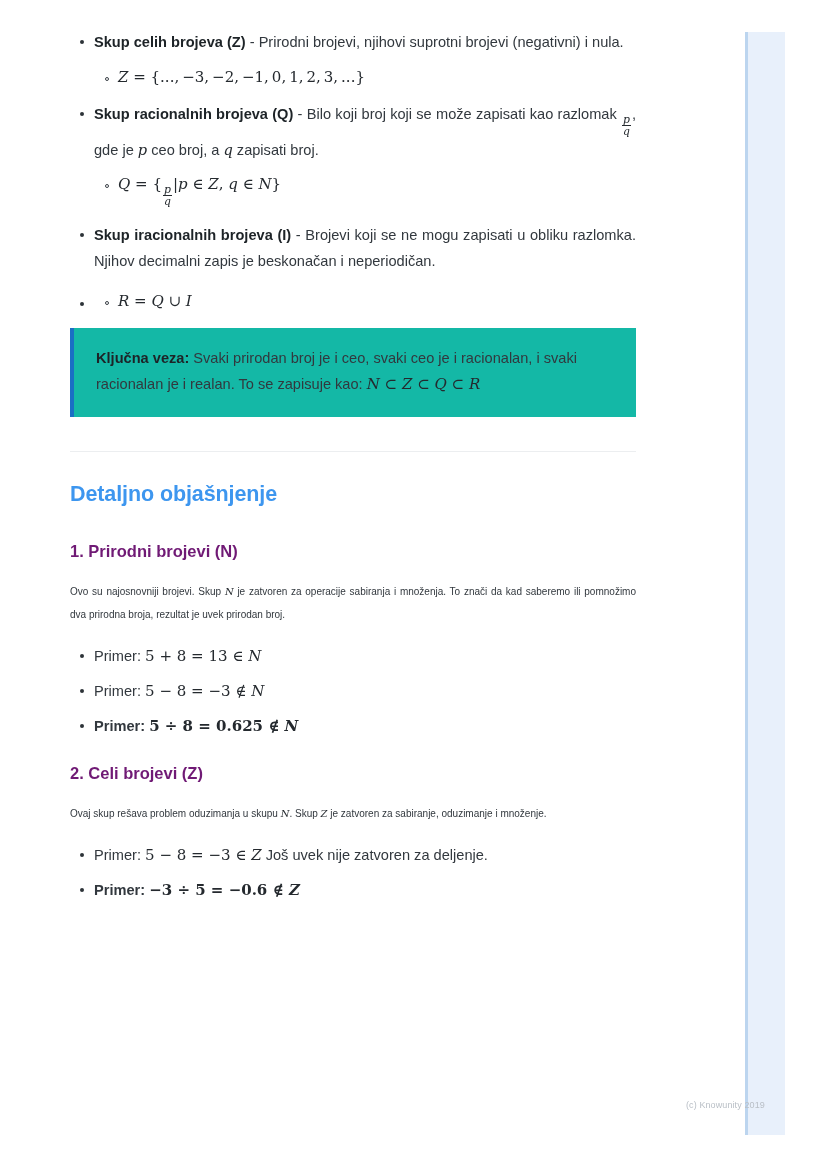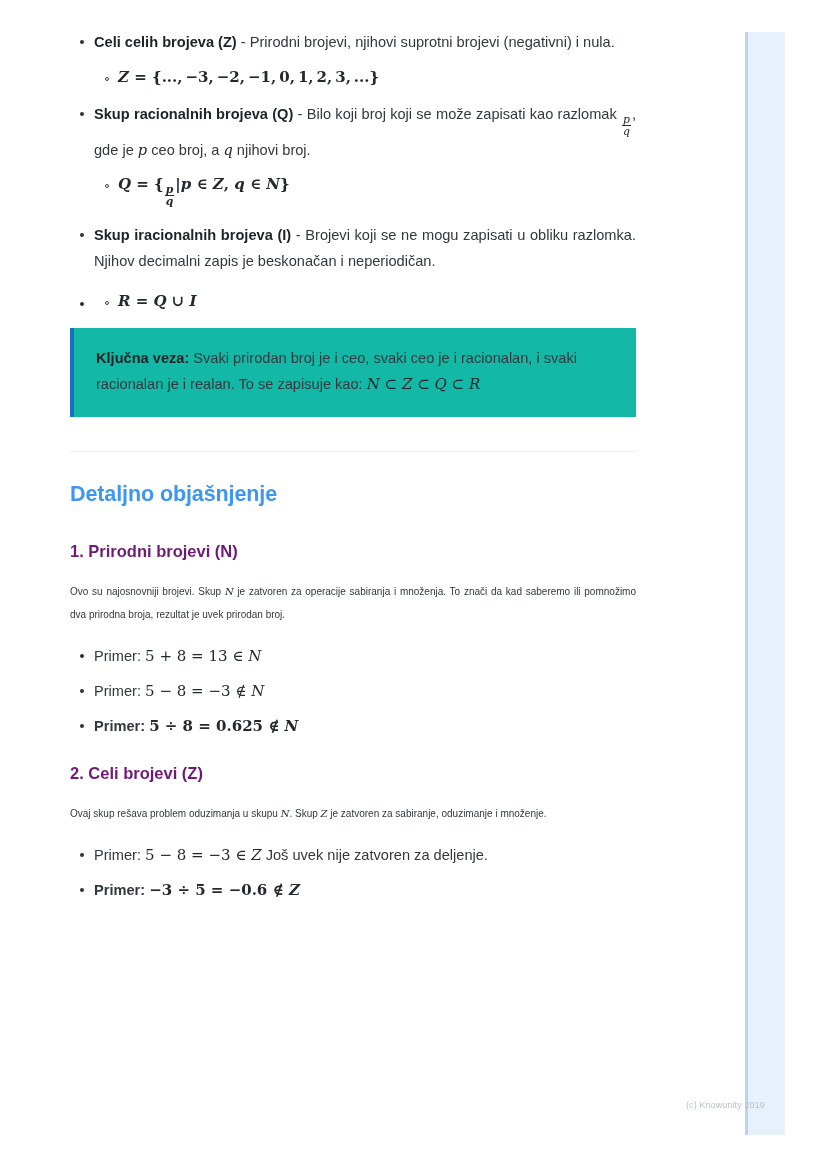--- a/index.html
+++ b/index.html
@@ -76,21 +76,20 @@
   
   .sub-list {
     list-style: none;
     margin: 12px 0 16px 0;
     padding: 0;
   }
   .sub-list li {
     position: relative;
     padding-left: 24px;
     margin-bottom: 4px;
-    font-weight: bold;
   }
   .sub-list li::before {
     content: "";
     position: absolute;
     left: 11px;
     top: 9px;
     width: 4px;
     height: 4px;
     border-radius: 50%;
     border: 1px solid #3c4248;
@@ -213,33 +212,33 @@
 </head>
 <body>
 
 <div class="right-band"></div>
 
 <div class="page">
 
   <ul class="top-list">
 
     <li class="bullet-item">
-      <p class="para"><b>Celi celih brojeva (Z)</b><span> - </span><span>Prirodni brojevi, njihovi suprotni brojevi (negativni) i nula.</span></p>
+      <p class="para"><b>Skup celih brojeva (Z)</b><span> - </span><span>Prirodni brojevi, njihovi suprotni brojevi (negativni) i nula.</span></p>
       <ul class="sub-list">
         <li>
           <span class="math"><span class="mi">Z</span><span class="mo">&nbsp;=&nbsp;{</span><span class="num">...</span><span class="mo">, </span><span class="num">−3</span><span class="mo">, </span><span class="num">−2</span><span class="mo">, </span><span class="num">−1</span><span class="mo">, </span><span class="num">0</span><span class="mo">, </span><span class="num">1</span><span class="mo">, </span><span class="num">2</span><span class="mo">, </span><span class="num">3</span><span class="mo">, </span><span class="num">...</span><span class="mo">}</span></span>
         </li>
       </ul>
     </li>
 
     <li class="bullet-item">
       <p class="para"><b>Skup racionalnih brojeva (Q)</b><span> - </span><span>Bilo koji broj koji se može zapisati kao razlomak </span><span class="math"><span class="frac">
               <span class="n mi">p</span>
               <span class="d mi">q</span>
-            </span></span><span>, gde je </span><span class="mi math">p</span><span> ceo broj, a </span><span class="mi math">q</span><span> njihovi broj.</span></p>
+            </span></span><span>, gde je </span><span class="mi math">p</span><span> ceo broj, a </span><span class="mi math">q</span><span> zapisati broj.</span></p>
       <ul class="sub-list">
         <li>
           <span class="math"><span class="mi">Q</span><span class="mo">&nbsp;=&nbsp;{</span><span class="frac">
                 <span class="n mi">p</span>
                 <span class="d mi">q</span>
               </span><span class="mo">|</span><span class="mi">p</span><span class="mo">&nbsp;∈&nbsp;</span><span class="mi">Z</span><span class="mo">,&nbsp;</span><span class="mi">q</span><span class="mo">&nbsp;∈&nbsp;</span><span class="mi">N</span><span class="mo">}</span></span>
         </li>
       </ul>
     </li>
 

